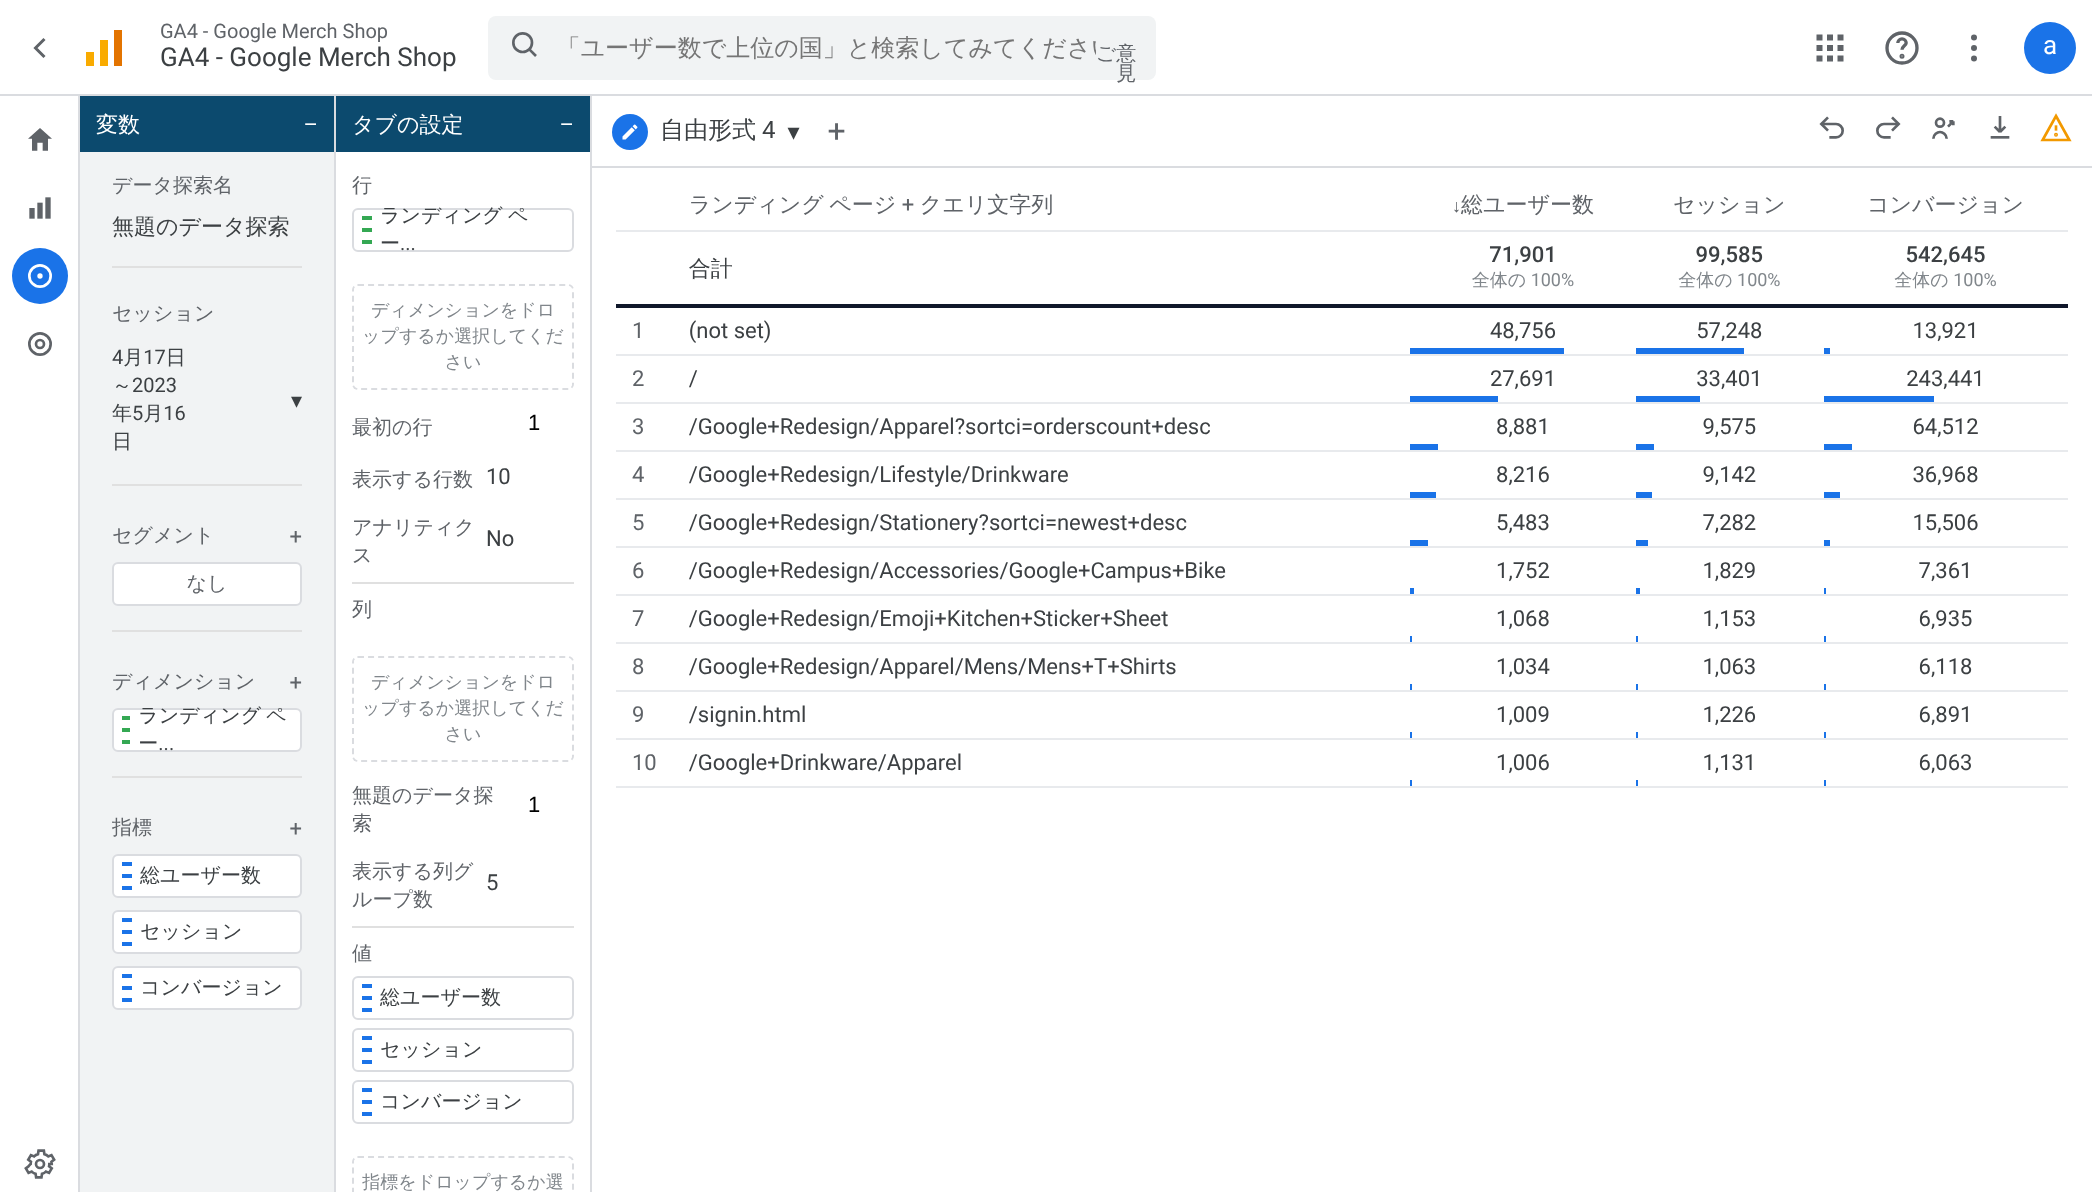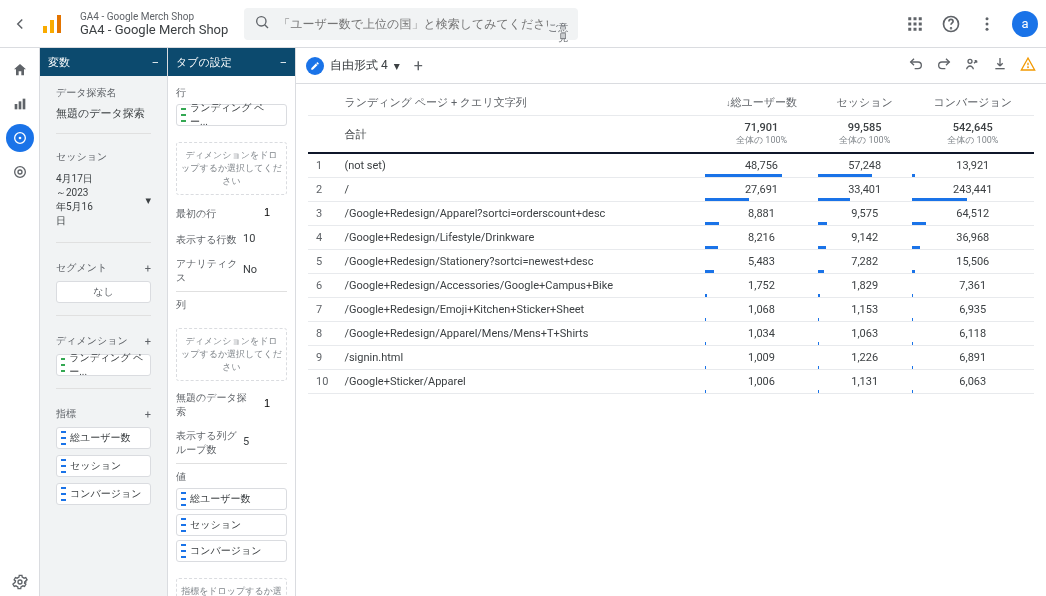--- a/index.html
+++ b/index.html
@@ -427,21 +427,21 @@
             </tr>
             <tr>
               <td>9</td>
               <td>/signin.html</td>
   <td class="num">1,009<span class="bar" style="width:1%"></span></td>
   <td class="num">1,226<span class="bar" style="width:1%"></span></td>
   <td class="num">6,891<span class="bar" style="width:1%"></span></td>
             </tr>
             <tr>
               <td>10</td>
-              <td>/Google+Sticker/Apparel</td>
+              <td>/Google+Drinkware/Apparel</td>
   <td class="num">1,006<span class="bar" style="width:1%"></span></td>
   <td class="num">1,131<span class="bar" style="width:1%"></span></td>
   <td class="num">6,063<span class="bar" style="width:1%"></span></td>
             </tr>
           </tbody>
       </table>
     </div>
   </div>
 </div>
 

